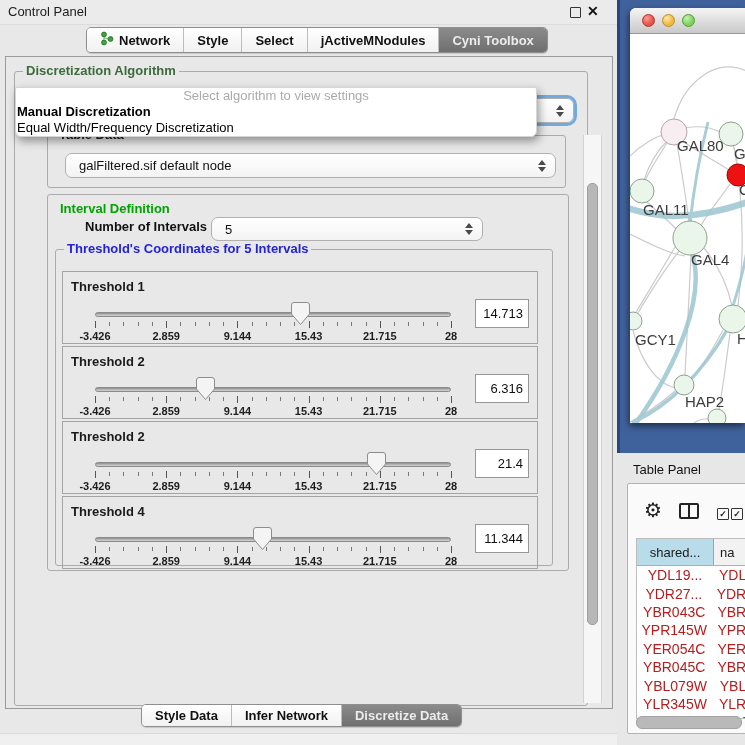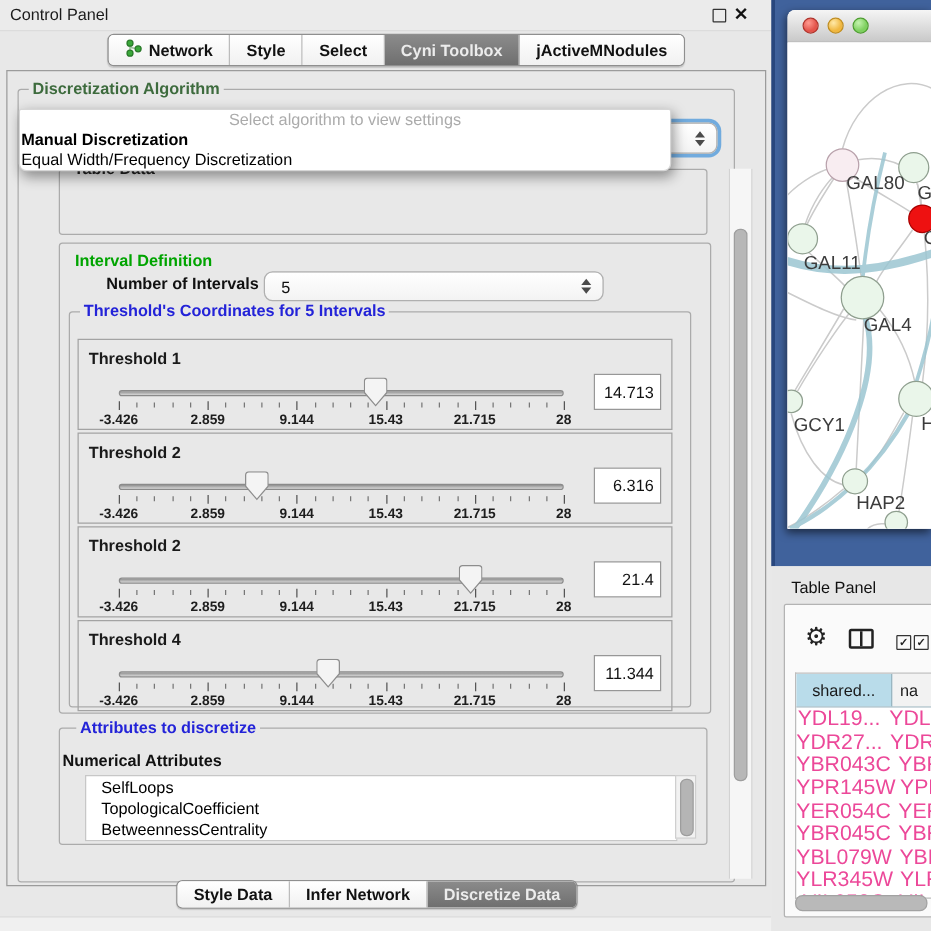--- a/index.html
+++ b/index.html
@@ -120,21 +120,21 @@
   .split-ic i{position:absolute;left:7px;top:0;width:2px;height:12px;background:#222;}
   .cb-ic{position:absolute;top:24px;width:10px;height:10px;border:1.5px solid #333;
     border-radius:1px;font-size:9px;line-height:10px;font-weight:bold;text-align:center;color:#222;}
   .tp-table{position:absolute;left:8px;top:54px;width:118px;height:181px;background:#fff;
     border:1px solid #bcbcbc;border-right:none;overflow:hidden;box-sizing:border-box;}
   .tp-header{display:flex;height:26px;border-bottom:1px solid #9fb6c0;}
   .th{font-size:13px;display:flex;align-items:center;justify-content:center;box-sizing:border-box;}
   .th.c1{width:77px;background:#b9dcea;border-right:1px solid #8fa9b4;}
   .th.c2{flex:1;background:#f2f2f2;justify-content:flex-start;padding-left:6px;}
   .tp-row{display:flex;height:18.4px;align-items:center;}
-  .td{font-size:17px;color:#ec4899;box-sizing:border-box;}
+  .td{font-size:14px;color:#b91c1c;box-sizing:border-box;}
   .td.c1{width:77px;text-align:center;}
   .td.c2{flex:1;padding-left:6px;}
   .tp-hscroll{position:absolute;left:6px;top:232px;width:112px;height:12px;}
   .tp-hthumb{position:absolute;left:2px;top:0;width:104px;height:11px;background:#b9b9b9;
     border:1px solid #a2a2a2;border-radius:6px;}
 
   .num-label{position:absolute;font-weight:bold;font-size:13px;color:#111;}
   .sub-label{position:absolute;font-weight:bold;font-size:13px;color:#111;}
 </style>
 </head>
@@ -157,25 +157,25 @@
             <circle cx="10.5" cy="8" r="2.4" fill="#3aa83a" stroke="#2a7a2a"></circle>
           </svg></span>
         <span>Network</span>
       </div>
       <div class="seg">
         <span>Style</span>
       </div>
       <div class="seg">
         <span>Select</span>
       </div>
+      <div class="seg">
+        <span>jActiveMNodules</span>
+      </div>
       <div class="seg sel">
         <span>Cyni Toolbox</span>
-      </div>
-      <div class="seg">
-        <span>jActiveMNodules</span>
       </div>
     </div>
 
   <div class="abs cp-main">
 
     <div class="group big-group">
       <span class="gtitle algo">Discretization Algorithm</span>
 
       <div class="combo focus" style="left:12px;top:26px;width:547px;">
         <span class="spin">
@@ -187,20 +187,27 @@
       <div class="abs algo-popup">
         <div class="popup-prompt">Select algorithm to view settings</div>
         <div id="popup-items">
             <div class="popup-item bold">Manual Discretization</div>
             <div class="popup-item">Equal Width/Frequency Discretization</div>
           </div>
       </div>
 
       <div class="group" style="left:32px;top:63px;width:517px;height:51px;">
         <span class="gtitle plain">Table Data</span>
+        <div class="combo" style="left:17px;top:17px;width:491px;">
+          <span>galFiltered.sif default node</span>
+          <span class="spin">
+              <i class="up"></i>
+              <i class="dn"></i>
+            </span>
+        </div>
       </div>
 
       <div class="group" style="left:32px;top:122px;width:520px;height:375px;">
         <span class="gtitle green" style="left:9px;">Interval Definition</span>
 
         <div class="num-label" style="left:37px;top:24px;">Number of Intervals</div>
         <div class="combo" style="left:163px;top:22px;width:272px;height:24px;">
           <span>5</span>
           <span class="spin">
               <i class="up"></i>
@@ -403,32 +410,20 @@
           <path d="M3 .5 H16 A2.5 2.5 0 0 1 18.5 3 V12 L9.5 22.5 .5 12 V3 A2.5 2.5 0 0 1 3 .5 Z" fill="#f4f4f4" stroke="#8d8d8d"></path>
         </svg>
       </div>
     </div>
     <input class="thr-value" value="11.344" style="">
   </div>
 </div>
         </div>
       </div>
 
-      <div class="group" style="left:32px;top:510px;width:517px;height:92px;">
-        <span class="gtitle blue" style="left:13px;">Attributes to discretize</span>
-        <div class="sub-label" style="left:2px;top:18px;">Numerical Attributes</div>
-        <div class="attr-list" id="attr-list">
-            <div class="attr-item">SelfLoops</div>
-            <div class="attr-item">TopologicalCoefficient</div>
-            <div class="attr-item">BetweennessCentrality</div>
-          </div>
-        <div class="attr-scroll">
-            <div class="attr-thumb"></div>
-          </div>
-      </div>
 
     </div>
 
     <div class="abs cp-scroll">
       <div class="cp-thumb"></div>
     </div>
   </div>
 
   <div class="abs segbar" id="bottom-tabs-wrap">
       <div class="seg">

